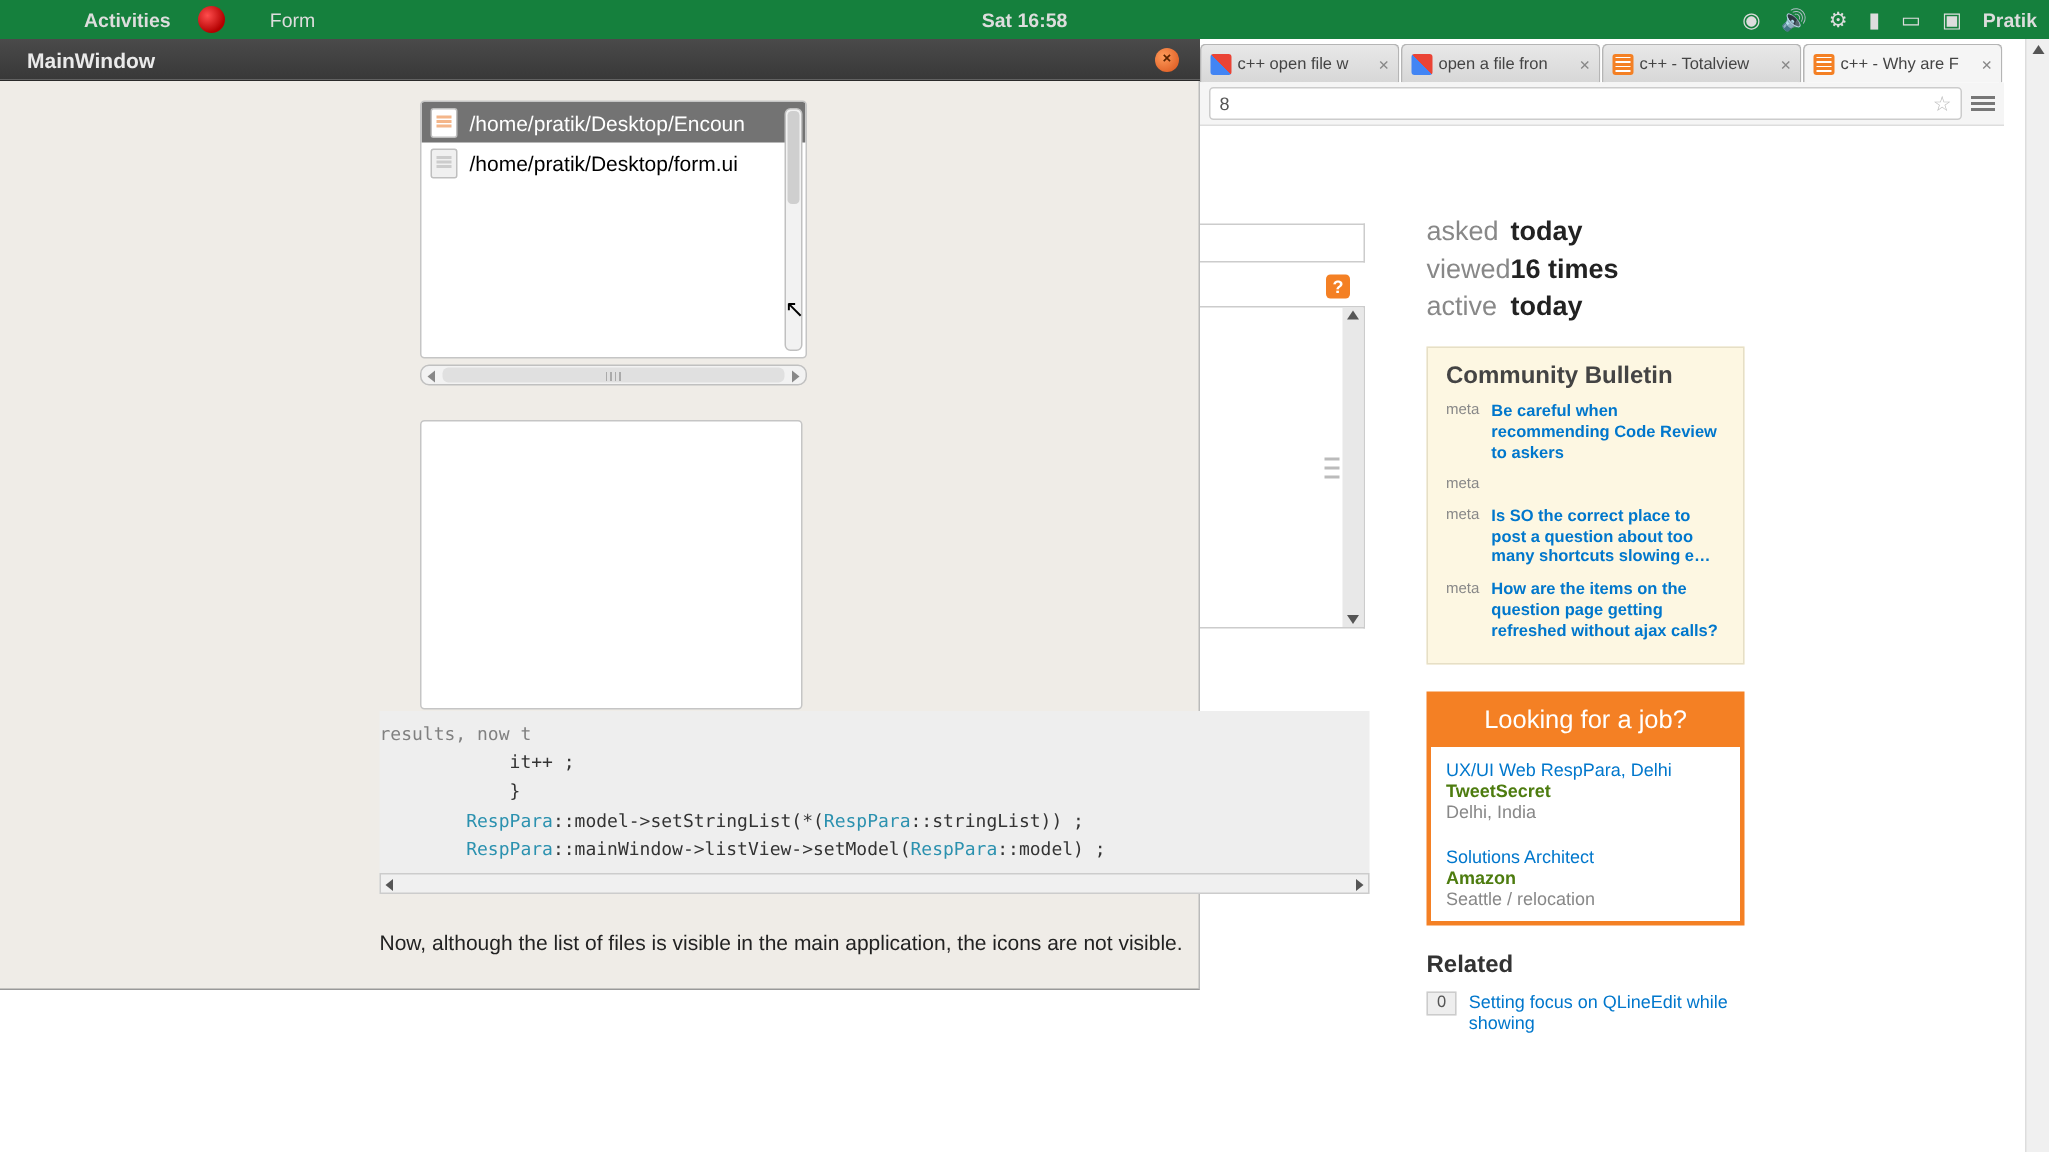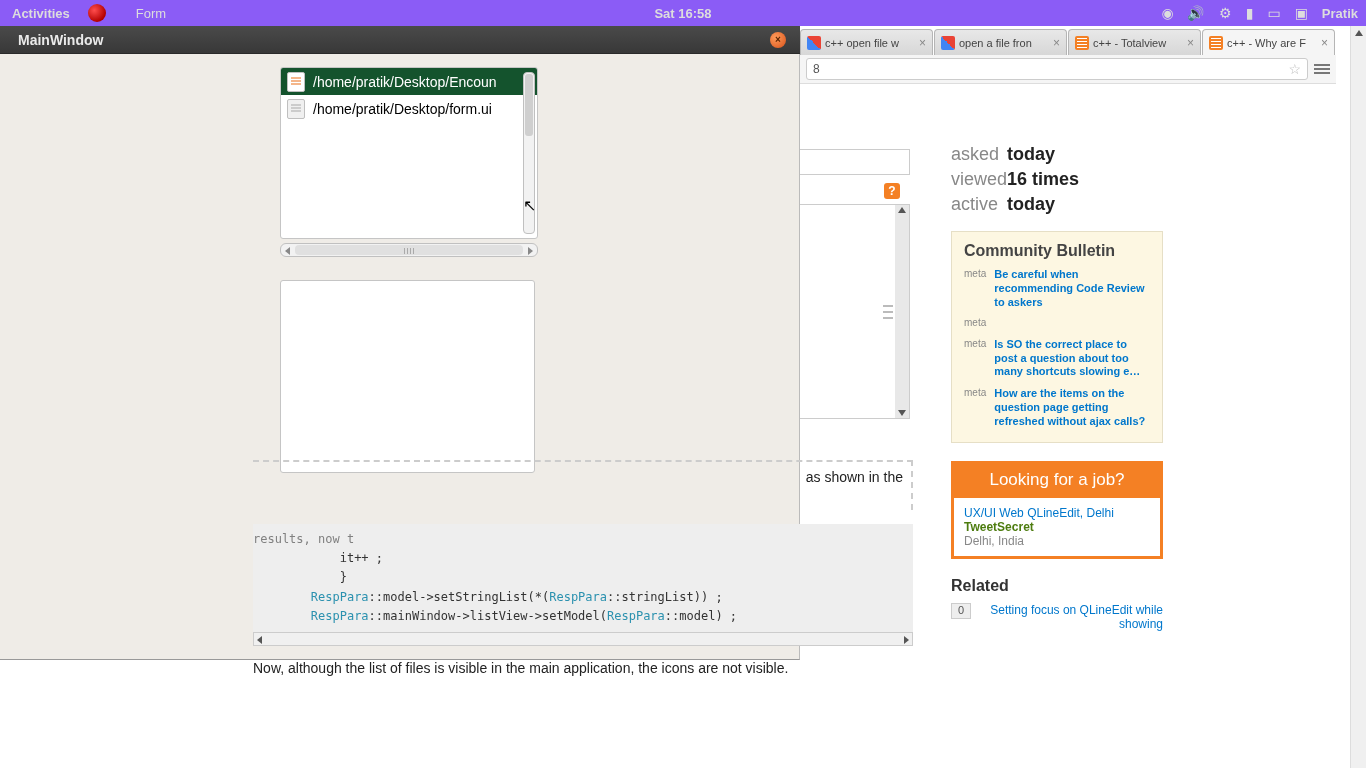--- a/index.html
+++ b/index.html
@@ -1,19 +1,19 @@
 <!DOCTYPE html>
 <html><head>
 <meta charset="utf-8">
 <style>
 * { margin: 0; padding: 0; box-sizing: border-box; }
 body { font-family: Arial, sans-serif; font-size: 13px; width: 1366px; height: 768px; background: #fff; overflow: hidden; position: relative; }
 
 
-.topbar { height: 26px; background: #8b5cf6; color: #ddd; display: flex; align-items: center; font-size: 13px; position: relative; }
+.topbar { height: 26px; background: #15803d; color: #ddd; display: flex; align-items: center; font-size: 13px; position: relative; padding-left: 44px; }
 .topbar .activities { padding: 0 12px; font-weight: bold; }
 .topbar .app { display: flex; align-items: center; padding: 0 10px 0 6px; gap: 24px; }
 .topbar .app .app-icon { width: 18px; height: 18px; border-radius: 50%; background: radial-gradient(circle at 35% 35%, #ff4d4d 0%, #b30000 70%); margin-right: 6px; }
 .topbar .clock { position: absolute; left: 50%; transform: translateX(-50%); font-weight: bold; }
 .topbar .tray { position: absolute; right: 8px; display: flex; align-items: center; gap: 14px; }
 .tray .ico { color: #ddd; font-size: 14px; }
 .tray .user { font-weight: bold; }
 
 
 .qt-title { position: absolute; top: 26px; left: 0; width: 800px; height: 28px; background: linear-gradient(#4a4a4a, #383838); color: #eaeaea; display: flex; align-items: center; padding-left: 18px; font-weight: bold; font-size: 14px; border-bottom: 1px solid #2a2a2a; }
@@ -26,21 +26,21 @@
 .lv-scroll-v { position: absolute; right: 2px; top: 4px; bottom: 4px; width: 12px; border: 1px solid #c0c0c0; border-radius: 4px; background: #f2f2f2; }
 .lv-scroll-v .thumb { width: 8px; margin: 1px; height: 62px; background: #cfcfcf; border-radius: 3px; }
 .lv-scroll-h { height: 14px; margin-top: 4px; border: 1px solid #c0c0c0; border-radius: 6px; background: #f2f2f2; position: relative; }
 .lv-scroll-h::before, .lv-scroll-h::after { content: ''; position: absolute; top: 3px; width: 0; height: 0; border-top: 4px solid transparent; border-bottom: 4px solid transparent; }
 .lv-scroll-h::before { left: 4px; border-right: 5px solid #888; }
 .lv-scroll-h::after { right: 4px; border-left: 5px solid #888; }
 .lv-scroll-h .thumb { position: absolute; left: 14px; right: 14px; top: 1px; bottom: 1px; background: #e0e0e0; border-radius: 4px; }
 .lv-scroll-h .grip { position: absolute; left: 50%; top: 3px; transform: translateX(-50%); width: 10px; height: 6px; background: repeating-linear-gradient(90deg,#aaa 0 1px,transparent 1px 3px); }
 
 .lv-item { display: flex; align-items: center; height: 27px; padding-left: 6px; gap: 8px; white-space: nowrap; font-size: 14px; }
-.lv-item.selected { background: #14532d; color: #fff; }
+.lv-item.selected { background: #737373; color: #fff; }
 .file-ico { width: 18px; height: 20px; background: #f0f0f0; border: 1px solid #bfbfbf; border-radius: 2px; position: relative; }
 .lv-item.selected .file-ico { background: #fff; }
 .file-ico::before { content: ''; position: absolute; top: 4px; left: 3px; right: 3px; height: 2px; background: #ccc; box-shadow: 0 3px 0 #ccc, 0 6px 0 #ccc; }
 .lv-item.selected .file-ico::before { background: #f4b68a; box-shadow: 0 3px 0 #f4b68a, 0 6px 0 #f4b68a; }
 
 .textbox { position: absolute; top: 226px; left: 280px; width: 255px; height: 193px; background: #fff; border: 1px solid #c5c5c5; border-radius: 3px; }
 
 .cursor { position: absolute; top: 142px; left: 523px; font-size: 16px; color: #000; pointer-events: none; }
 
 
@@ -93,33 +93,33 @@
 .jobbox { border: 3px solid #f48024; }
 .jobbox .jobhead { background: #f48024; color: #fff; text-align: center; font-size: 17px; padding: 6px 0 8px; }
 .jobbox .job { padding: 8px 10px; font-size: 12px; }
 .jobbox .job .t { color: #0077cc; }
 .jobbox .job .c { color: #4d7c0f; font-weight: bold; }
 .jobbox .job .loc { color: #888; }
 
 .related-h { margin-top: 18px; font-size: 16px; font-weight: bold; color: #333; }
 .related-item { display: flex; gap: 8px; margin-top: 8px; font-size: 12px; }
 .related-item .cnt { background: #eee; border: 1px solid #ccc; padding: 0 6px; font-size: 11px; color: #555; height: 16px; }
-.related-item .lnk { color: #0077cc; text-align: right; }
+.related-item .lnk { color: #0077cc; }
 
 
 .under { position: absolute; top: 460px; left: 253px; width: 660px; }
 .desc { font-size: 14px; color: #222; line-height: 1.4; border-top: 2px dashed #ccc; border-right: 2px dashed #ccc; border-left: none; min-height: 50px; padding: 6px 8px 6px 0; }
 .codeblock { background: #eee; font-family: Menlo, Consolas, monospace; font-size: 12px; line-height: 1.6; padding: 6px 8px 6px 0; margin-top: 14px; white-space: pre; color: #333; overflow: hidden; }
 .codeblock .cm { color: #808080; }
 .codeblock .tp { color: #2b91af; }
 .hscroll { height: 14px; background: #f0f0f0; border: 1px solid #ccc; position: relative; }
 .hscroll::before,.hscroll::after { content: '';position: absolute;top: 3px;width: 0;height: 0;border-top: 4px solid transparent;border-bottom: 4px solid transparent; }
 .hscroll::before { left: 3px; border-right: 5px solid #555; }
 .hscroll::after { right: 3px; border-left: 5px solid #555; }
-.para { margin-top: 14px; font-size: 14px; color: #222; }
+.para { margin-top: 24px; font-size: 14px; color: #222; }
 </style>
 </head>
 <body>
 
 <div class="topbar">
   <div class="activities">Activities</div>
   <div class="app">
     <div class="app-icon"></div>
     <span>Form</span>
   </div>
@@ -247,37 +247,39 @@
         </div>
       <div class="b-item">
           <span class="src">meta</span>
           <a class="lnk">How are the items on the question page getting refreshed without ajax calls?</a>
         </div>
     </div>
 
     <div class="jobbox">
       <div class="jobhead">Looking for a job?</div>
       <div class="job">
-          <div class="t">UX/UI Web QLineEdit, Delhi</div>
+          <div class="t">UX/UI Web RespPara, Delhi</div>
           <div class="c">TweetSecret</div>
           <div class="loc">Delhi, India</div>
+        </div>
+      <div class="job">
+          <div class="t">Solutions Architect</div>
+          <div class="c">Amazon</div>
+          <div class="loc">Seattle / relocation</div>
         </div>
     </div>
 
     <div class="related-h">Related</div>
     <div class="related-item">
       <span class="cnt">0</span>
       <a class="lnk">Setting focus on QLineEdit while showing</a>
     </div>
   </div>
 </div>
 
 <div class="under">
-  <div class="desc">
-    <div style="text-align:right">as shown in the</div>
-  </div>
   <div class="codeblock"><div style="text-align:left"><span class="cm">results, now t</span></div><span>            it++ ;</span>
 <span>            }</span>
 <span>        </span><span class="tp">RespPara</span><span>::model-&gt;setStringList(*(</span><span class="tp">RespPara</span><span>::stringList)) ;</span>
 <span>        </span><span class="tp">RespPara</span><span>::mainWindow-&gt;listView-&gt;setModel(</span><span class="tp">RespPara</span><span>::model) ;</span></div>
   <div class="hscroll"></div>
   <div class="para">Now, although the list of files is visible in the main application, the icons are not visible.</div>
 </div>
 
 </body></html>

